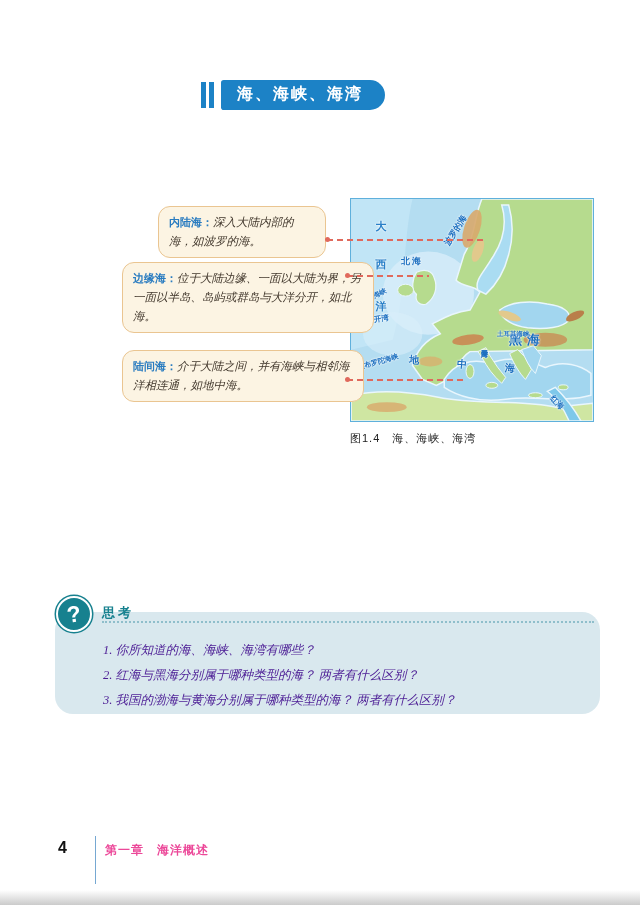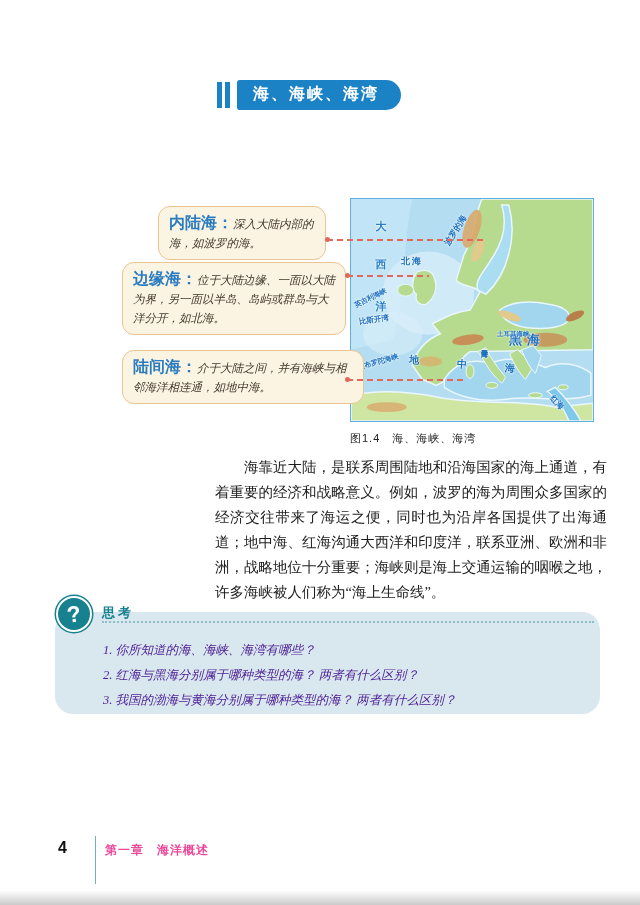--- a/index.html
+++ b/index.html
@@ -8,45 +8,45 @@
     --callout_border:#eac globalization;
   }
   *{margin:0;padding:0;box-sizing:border-box;}
   html,body{background:#ffffff;}
   .page{
     position:relative;width:640px;height:905px;background:#ffffff;
     font-family:"Liberation Serif","DejaVu Serif",serif;color:#1b1b1b;
     overflow:hidden;margin:0 auto;
   }
   
-  .section-header{position:absolute;left:217px;top:80px;display:flex;align-items:center;}
+  .section-header{position:absolute;left:201px;top:80px;display:flex;align-items:center;}
   .hbars{display:flex;gap:3px;margin-right:7px;}
   .hbar{width:5px;height:26px;background:var(--header_blue);}
   .hpill{
     background:var(--header_blue);color:#fff;font-weight:bold;font-size:16px;
     padding:4px 22px 5px 16px;border-radius:3px 16px 16px 3px;
     font-family:"Liberation Sans","DejaVu Sans",sans-serif;letter-spacing:2px;
   }
   
   .para{position:absolute;left:215px;width:392px;font-size:14.5px;line-height:25px;
         text-align:justify;text-indent:2em;color:#1b1b1b;}
   .para1{top:104px;}
   .para2{top:455px;}
   
   .callout{
     position:absolute;background:var(--callout_bg);border:1.5px solid var(--callout_border);
     border-radius:12px;padding:6px 10px;font-size:11.5px;line-height:19px;
     font-style:italic;color:#41372c;z-index:2;
   }
   .callout .term{
     color:var(--term_blue);font-weight:bold;font-style:normal;
-    font-family:"Liberation Sans","DejaVu Sans",sans-serif;font-size:16px;margin-top:23px;
+    font-family:"Liberation Sans","DejaVu Sans",sans-serif;font-size:11px;margin-top:23px;
   }
   .callout1{left:158px;top:206px;width:168px;}
-  .callout2{left:122px;top:262px;width:224px;}
+  .callout2{left:122px;top:262px;width:252px;}
   .callout3{left:122px;top:350px;width:242px;}
   
   .leader{
     position:absolute;height:2px;z-index:6;
     background:repeating-linear-gradient(90deg,var(--leader_red) 0 6px,transparent 6px 10px);
   }
   .leader::before{
     content:"";position:absolute;left:-2px;top:-2px;width:5px;height:5px;
     border-radius:50%;background:var(--leader_red);
   }
@@ -201,21 +201,20 @@
     <div class="map-label lbl-aegean">爱琴海</div>
     <div class="map-label lbl-redsea">红海</div>
   </div>
 
   <div class="leader leader1"></div>
   <div class="leader leader2"></div>
   <div class="leader leader3"></div>
 
   <div class="caption">图1.4　海、海峡、海湾</div>
 
-  <div class="para para2">海靠近大陆，是联系周围陆地和沿海国家的海上通道，有着重要的经济和战略意义。例如，波罗的海为周围众多国家的经济交往带来了海运之便，同时也为沿岸各国提供了出海通道；地中海、红海沟通大西洋和印度洋，联系亚洲、欧洲和非洲，战略地位十分重要；海峡则是海上交通运输的咽喉之地，许多海峡被人们称为“海上生命线”。</div>
 
   <div class="think-box"></div>
   <div class="think-icon">
       <span class="q">?</span>
     </div>
   <div class="think-title">思考</div>
   <div class="think-dots"></div>
   <div class="questions">
     <div class="question">1. 你所知道的海、海峡、海湾有哪些？</div>
     <div class="question">2. 红海与黑海分别属于哪种类型的海？ 两者有什么区别？</div>

